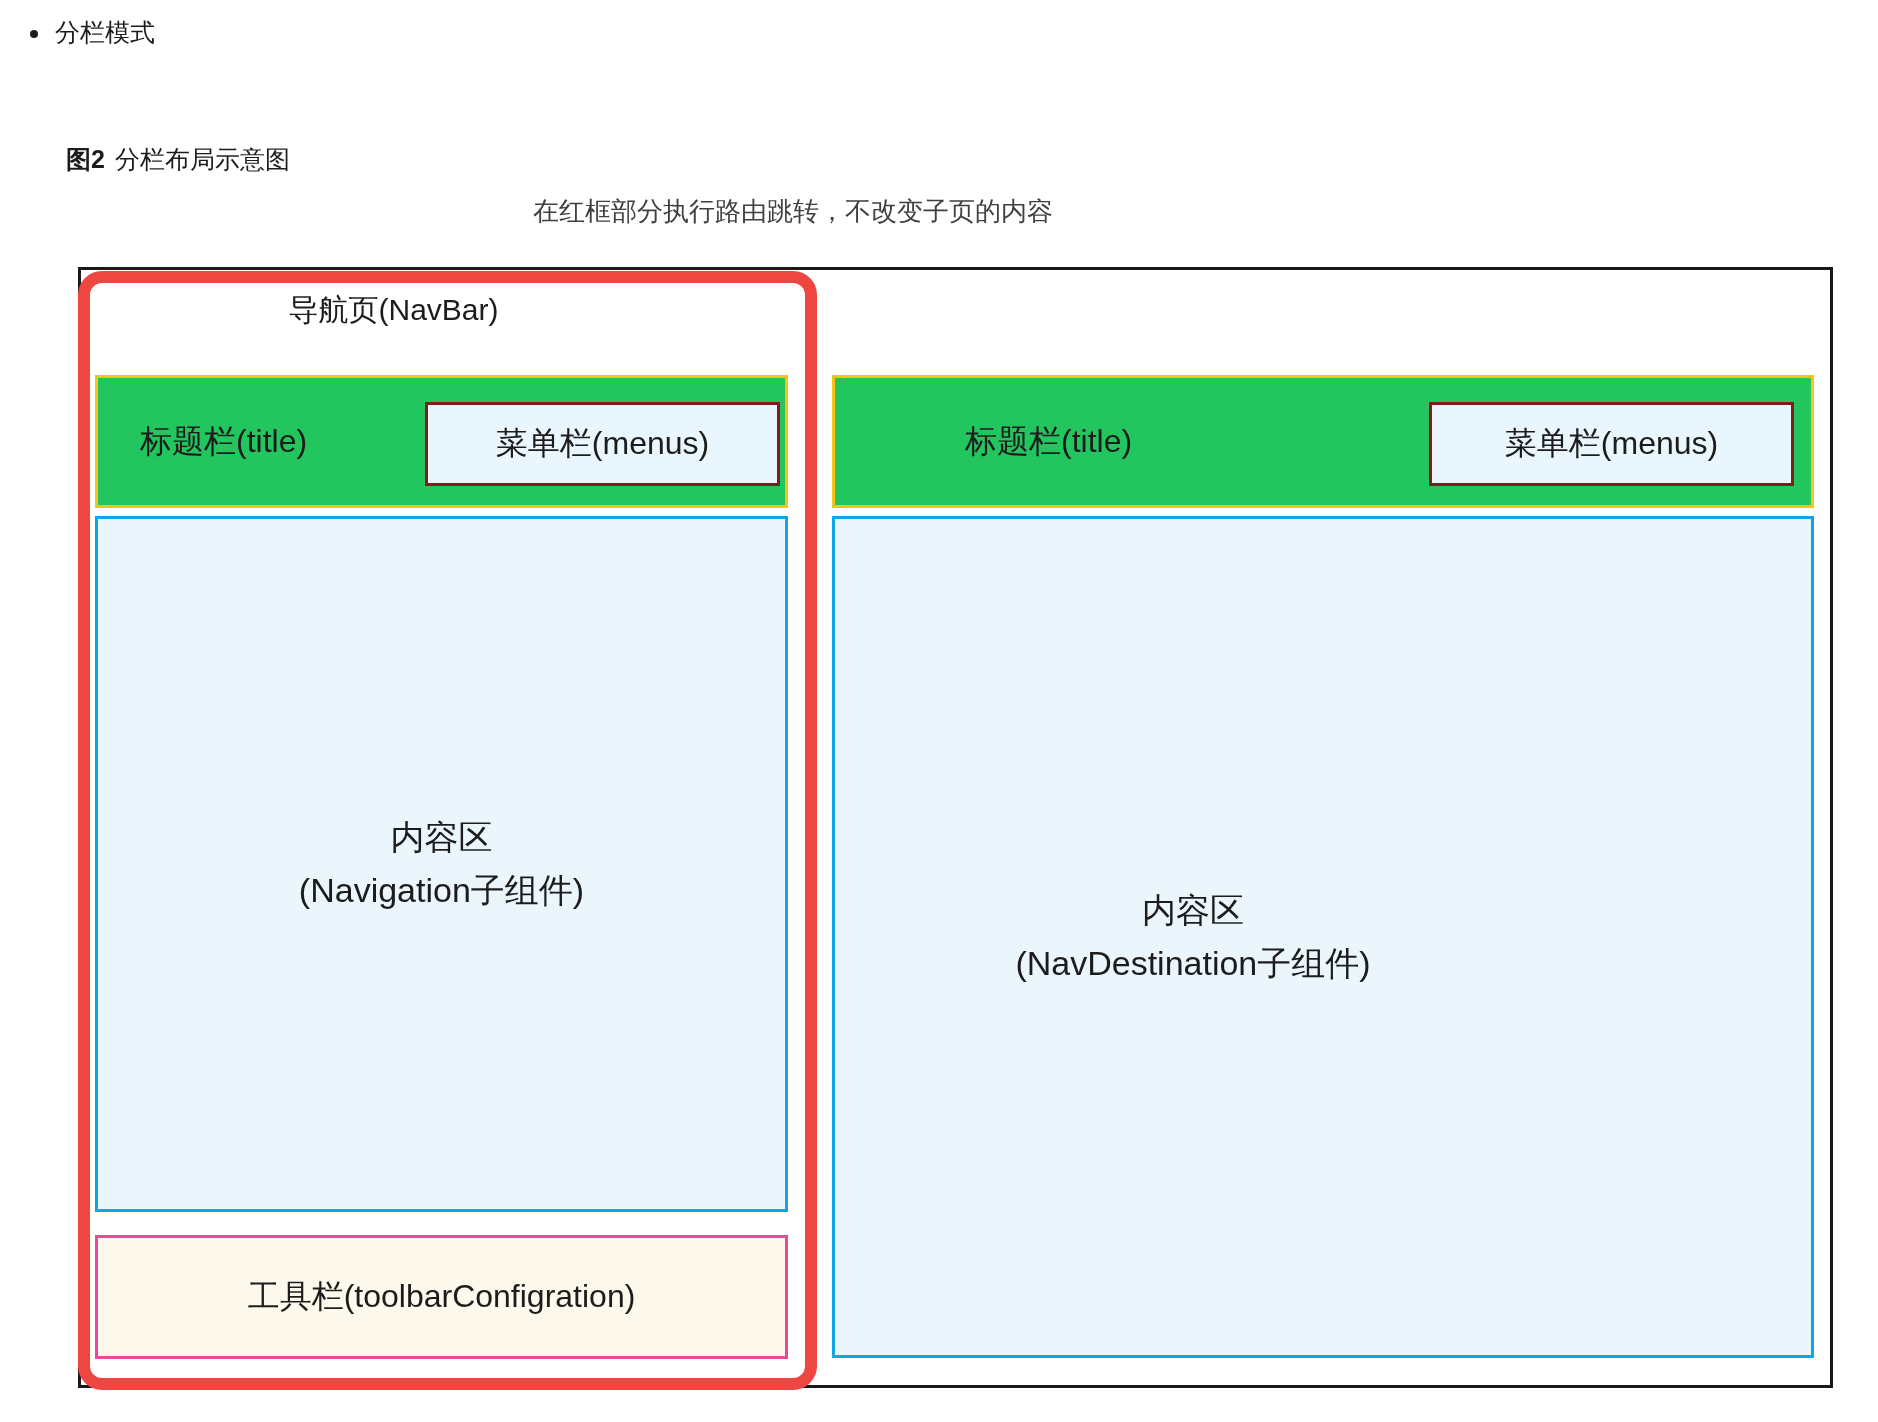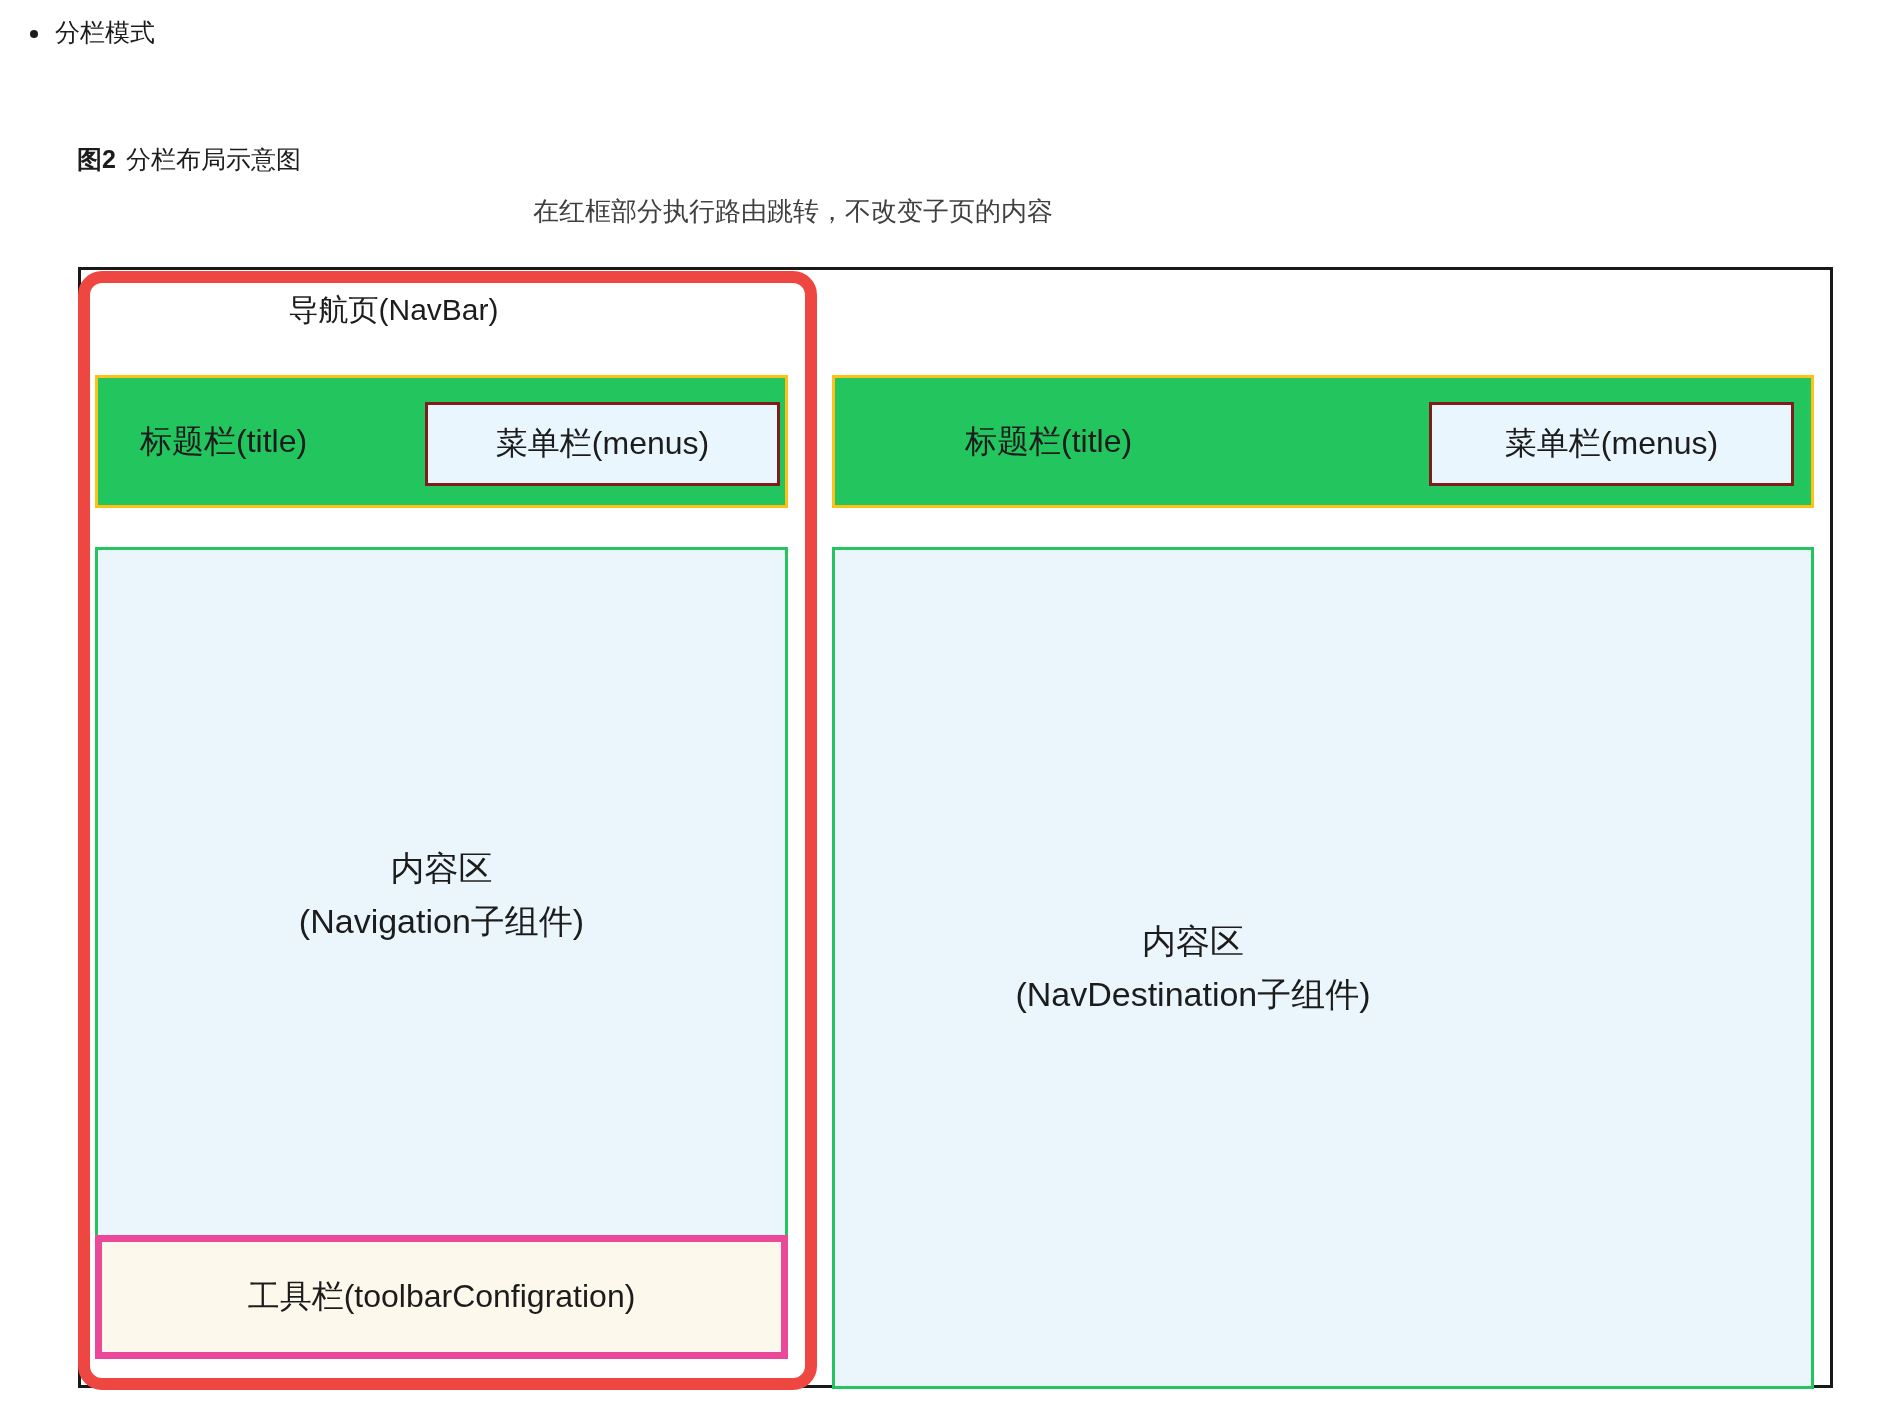--- a/index.html
+++ b/index.html
@@ -5,21 +5,21 @@
   html,body{margin:0;padding:0;background:#ffffff;}
   body{font-family:"Liberation Sans","DejaVu Sans",sans-serif;color:#1c1c1c;}
   .page{position:relative;width:1878px;height:1422px;background:#ffffff;overflow:hidden;}
 
   
   .bullet-row{position:absolute;left:30px;top:16px;display:flex;align-items:center;}
   .bullet-dot{width:8px;height:8px;border-radius:50%;background:#1c1c1c;margin-right:17px;margin-top:2px;}
   .bullet-label{font-size:25px;}
   .paragraph{position:absolute;left:66px;top:80px;font-size:25px;}
   .figure-caption{position:absolute;left:66px;top:143px;font-size:25px;}
-  .figure-caption .fig-label{font-weight:bold;margin-right:10px;margin-left:11px;}
+  .figure-caption .fig-label{font-weight:bold;margin-right:10px;}
   .annotation{position:absolute;left:533px;top:194px;font-size:26px;color:#404040;}
 
   
   .outer-border{position:absolute;left:78px;top:267px;width:1755px;height:1121px;
     border:3px solid #191919;box-sizing:border-box;background:#ffffff;}
   .red-frame{position:absolute;left:78px;top:271px;width:739px;height:1119px;
     border:12px solid #ee4741;border-radius:24px;box-sizing:border-box;z-index:5;}
 
   .panel-title{position:absolute;top:290px;font-size:30px;text-align:center;}
   .panel-title span{position:relative;}
@@ -35,29 +35,29 @@
   .title-bar .bar-label{position:absolute;top:0;height:100%;display:flex;align-items:center;font-size:32px;}
   .navbar-title-bar .bar-label{left:42px;}
   .navdest-title-bar .bar-label{left:130px;}
 
   .menus-box{position:absolute;top:24px;height:84px;box-sizing:border-box;
     border:3px solid #7f1d1d;background:#eaf6fd;
     display:flex;align-items:center;justify-content:center;font-size:32px;}
   .navbar-menus{left:327px;width:355px;}
   .navdest-menus{right:17px;width:365px;}
 
-  .content-area{position:absolute;box-sizing:border-box;border:3px solid #22c55e;background:#eaf6fc;
+  .content-area{position:absolute;box-sizing:border-box;border:3px solid #0ea5e9;background:#eaf6fc;
     display:flex;flex-direction:column;align-items:center;justify-content:center;
-    font-size:34px;line-height:53px;text-align:center;margin-top:31px;}
+    font-size:34px;line-height:53px;text-align:center;}
   .navbar-content{left:95px;top:516px;width:693px;height:696px;}
   .navdest-content{left:832px;top:516px;width:982px;height:842px;}
   .navdest-content .content-lines{position:relative;left:-130px;}
 
   .toolbar{position:absolute;left:95px;top:1235px;width:693px;height:124px;box-sizing:border-box;
-    border:7px solid #ec4899;background:#fdf8ec;
+    border:3px solid #ec4899;background:#fdf8ec;
     display:flex;align-items:center;justify-content:center;font-size:32px;}
 </style>
 </head>
 <body>
 
 <div class="page">
 
   <div class="bullet-row">
     <span class="bullet-dot"></span>
     <span class="bullet-label">分栏模式</span>

